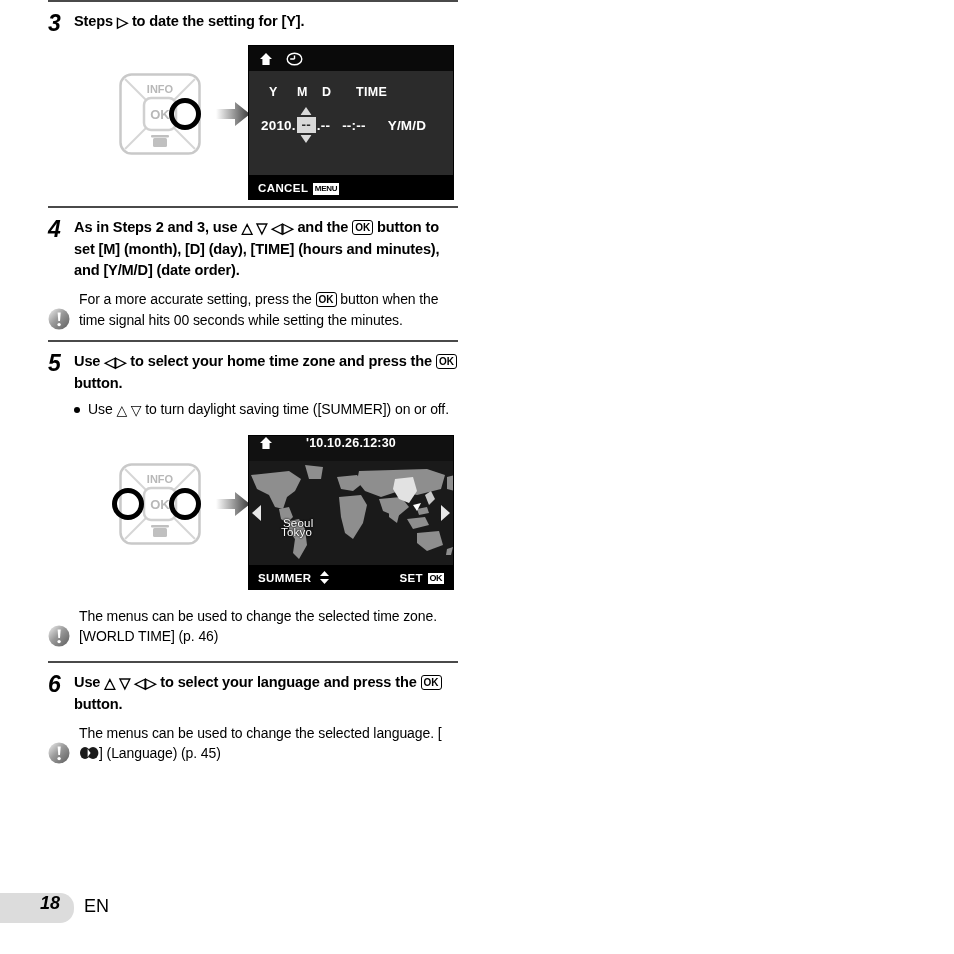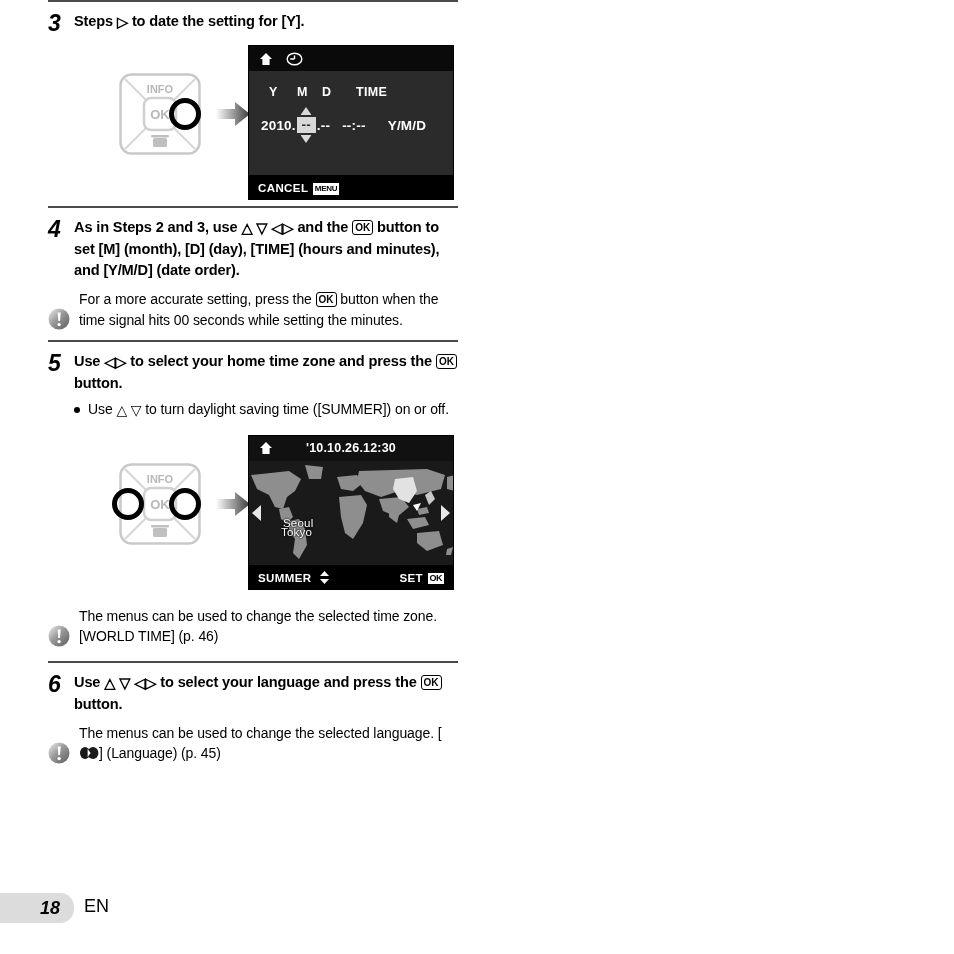--- a/index.html
+++ b/index.html
@@ -118,39 +118,39 @@
     background: #d9d9d9; color: #2b2b2b; padding: 0 3px;
     margin: 0 1px; line-height: 16px; min-width: 19px; text-align: center;
   }
   .sel-arrow { position: absolute; left: 50%; transform: translateX(-50%); }
   .sel-arrow.up { top: -10px; }
   .sel-arrow.dn { bottom: -10px; }
 
   
   .map-top {
     height: 25px; background: #111; position: relative;
-    display: flex; align-items: center; padding-left: 10px;
+    display: flex; padding-left: 10px;
   }
   .map-date {
     position: absolute; left: 0; width: 100%; text-align: center;
     color: #fff; font-size: 12.5px; font-weight: bold; letter-spacing: 0.2px;
   }
   .map-area { position: relative; height: 106px; background: #1a1a1a; overflow: hidden; }
   .map-city {
     position: absolute; color: #fff; font-size: 11.5px;
     letter-spacing: 0.2px; text-shadow: 0 0 2px #000, 0 0 2px #000;
   }
   .map-nav { position: absolute; top: 44px; }
 
   
   .footer { position: absolute; left: 0; top: 893px; width: 954px; height: 34px; }
   .pg-box {
     position: absolute; left: 0; top: 0; width: 74px; height: 30px;
     background: #dcdcdc; border-radius: 0 14px 14px 0;
-    display: flex; align-items: center; justify-content: flex-end;
+    display: flex; justify-content: flex-end;
     padding-right: 14px;
   }
   .pg-num { font-style: italic; font-weight: bold; font-size: 18px; }
   .pg-lang { position: absolute; left: 84px; top: 3px; font-size: 18px; }
 </style>
 </head>
 <body>
 
 <div class="page">
   <div class="col">

